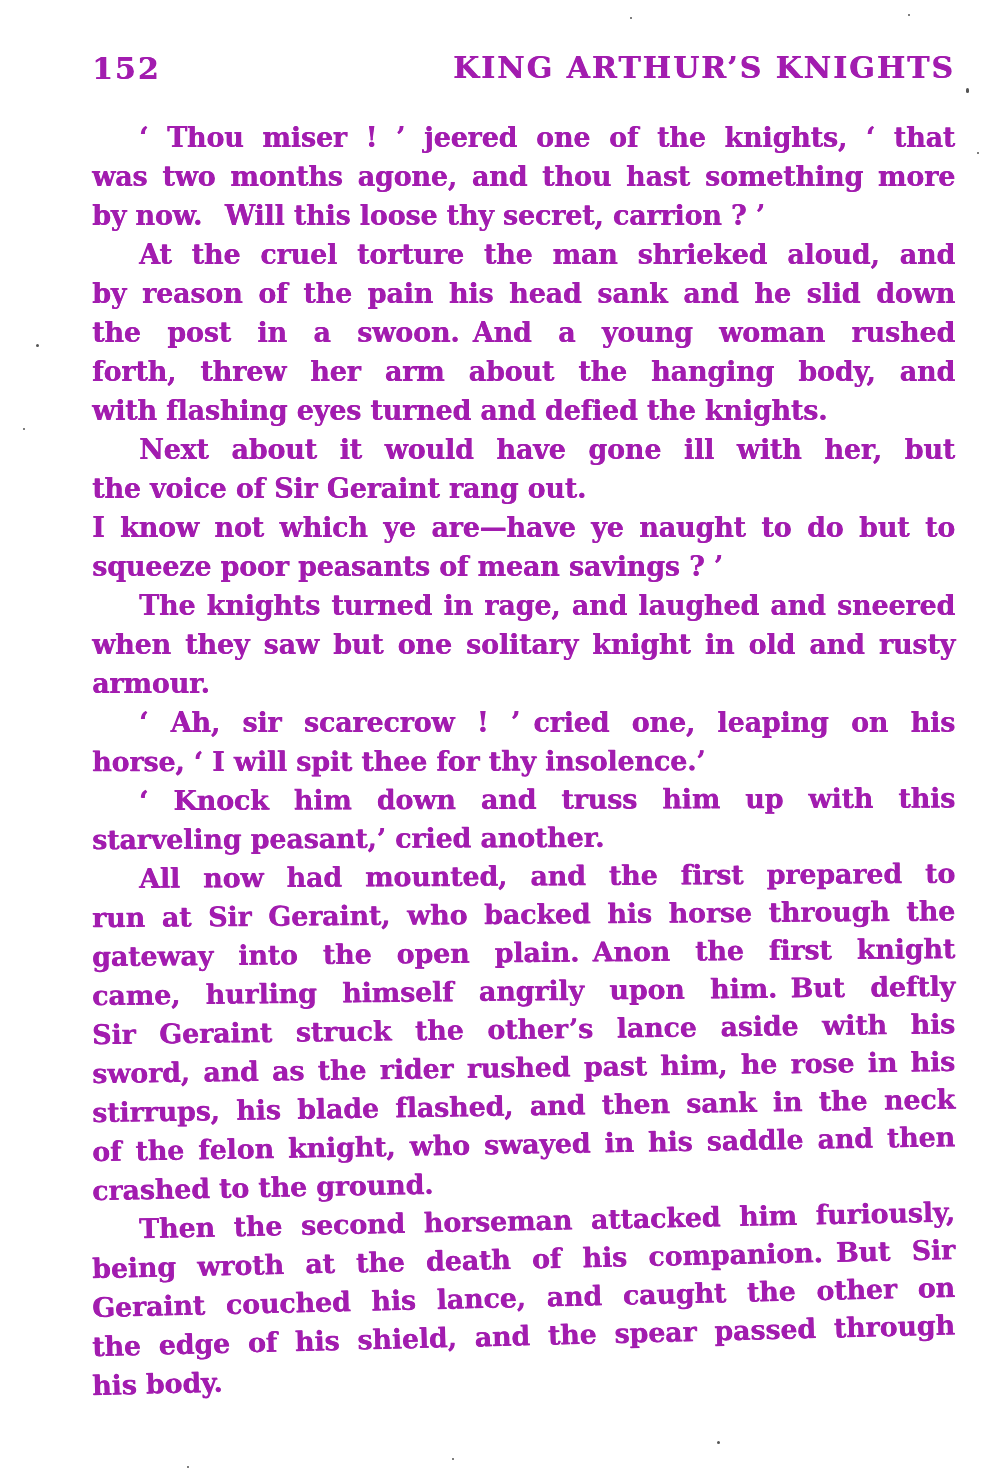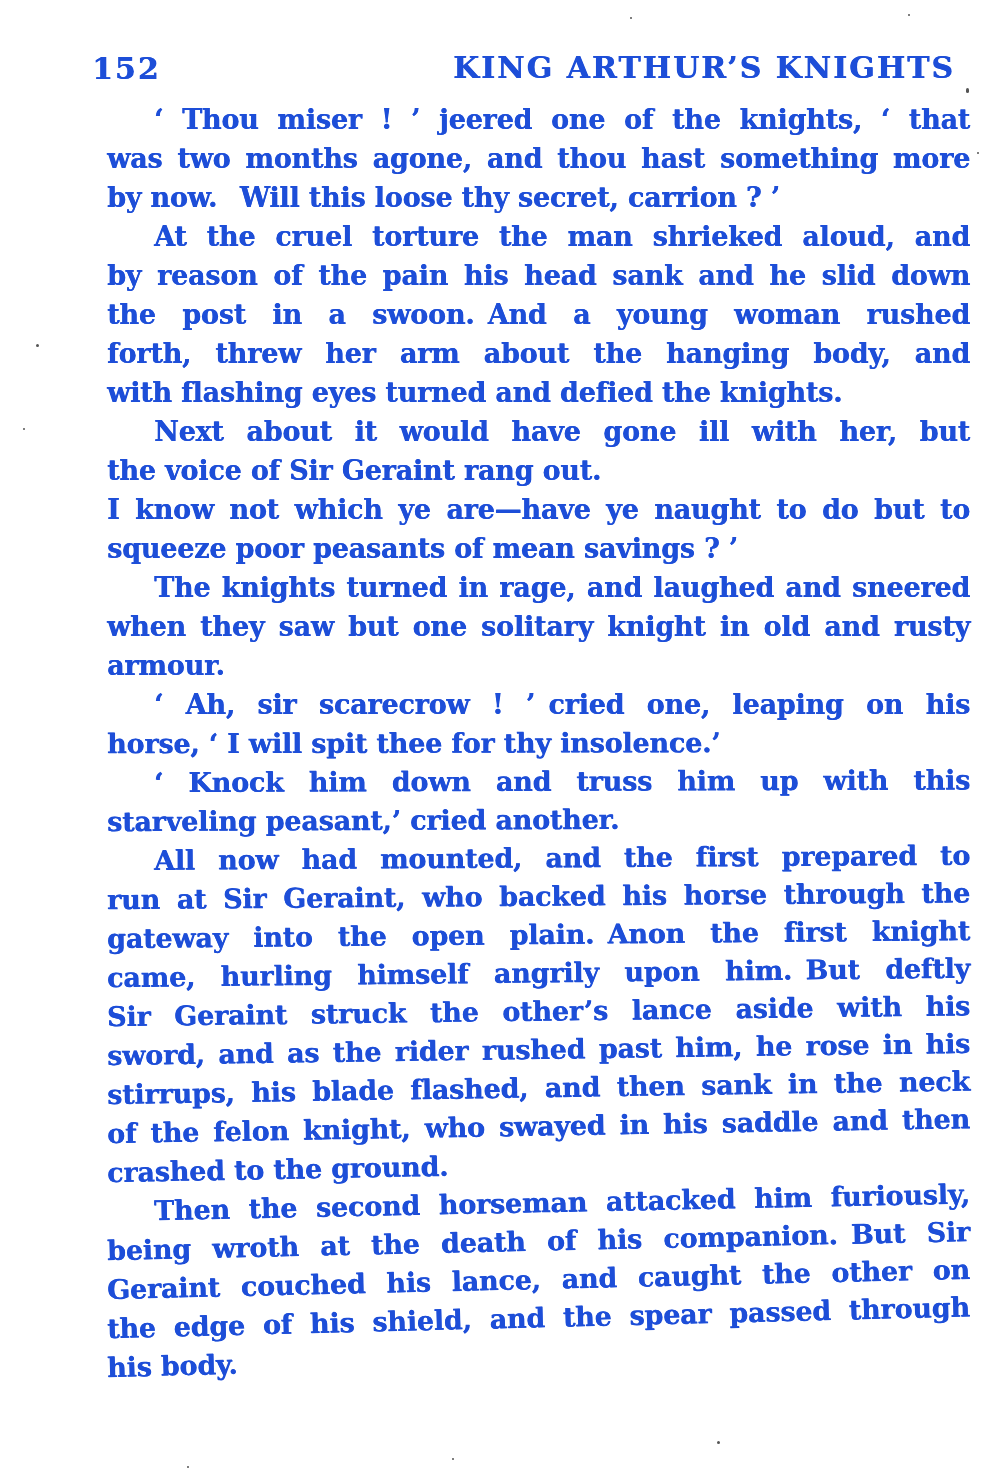--- a/index.html
+++ b/index.html
@@ -3,21 +3,21 @@
 <meta charset="utf-8">
 <style>
   html, body { margin: 0; padding: 0; background: #ffffff; }
   .page {
     position: relative;
     width: 1000px;
     height: 1477px;
     background: #ffffff;
     overflow: hidden;
     font-family: "DejaVu Serif", serif;
-    color: #1d4ed8;
+    color: #a21caf;
   }
   .header {
     position: absolute;
     top: 50px;
     left: 92px;
     width: 863px;
     height: 38px;
   }
   .pagenum {
     position: absolute;
@@ -32,24 +32,23 @@
     display: block;
     text-align: right;
     font-size: 30px;
     font-weight: 700;
     letter-spacing: 2px;
     text-shadow: 0.5px 0.4px 0 currentColor;
     white-space: nowrap;
   }
   .textbody {
     position: absolute;
-    top: 100px;
+    top: 118px;
     left: 92px;
     width: 863px;
-    margin-left: 15px;
   }
   .line {
     font-size: 27px;
     font-weight: 700;
     line-height: 39px;
     letter-spacing: -0.2px;
     text-align: justify;
     text-align-last: justify;
     transform-origin: 0% 50%;
     text-shadow: 0.4px 0.3px 0 currentColor;

